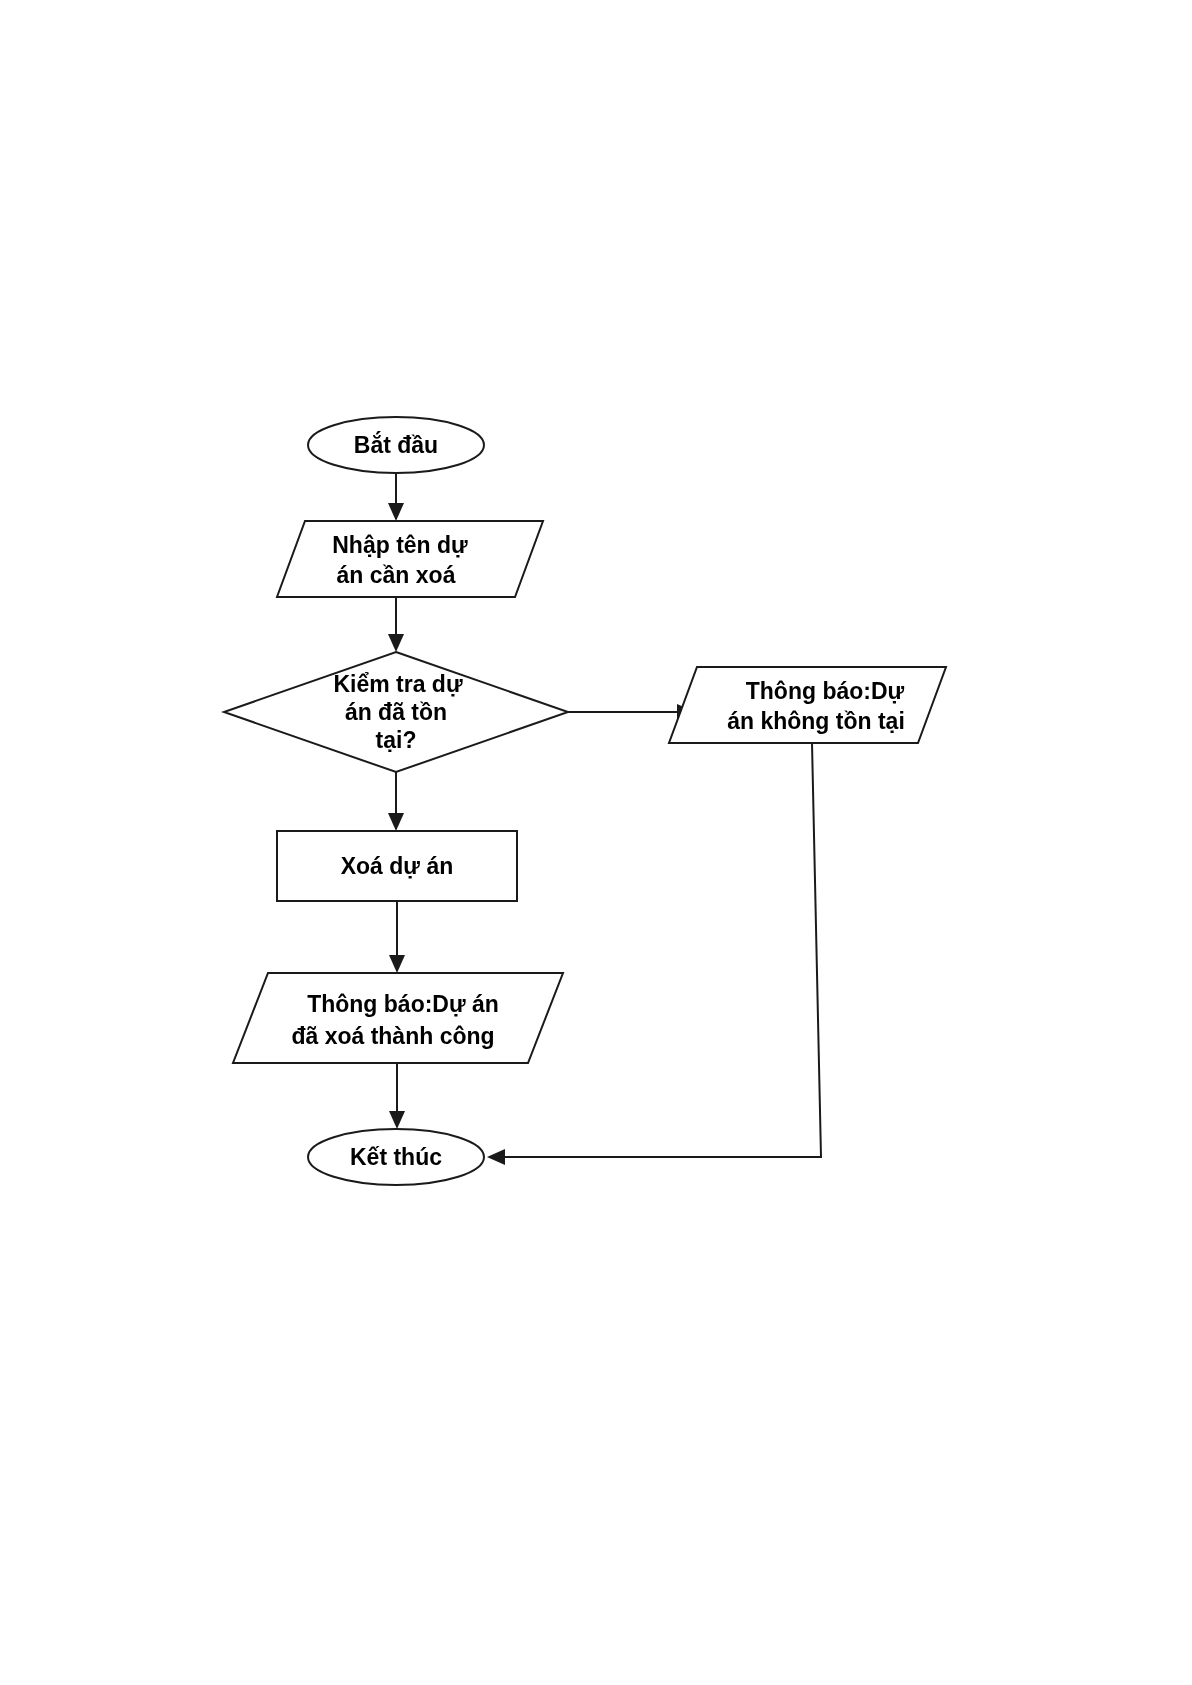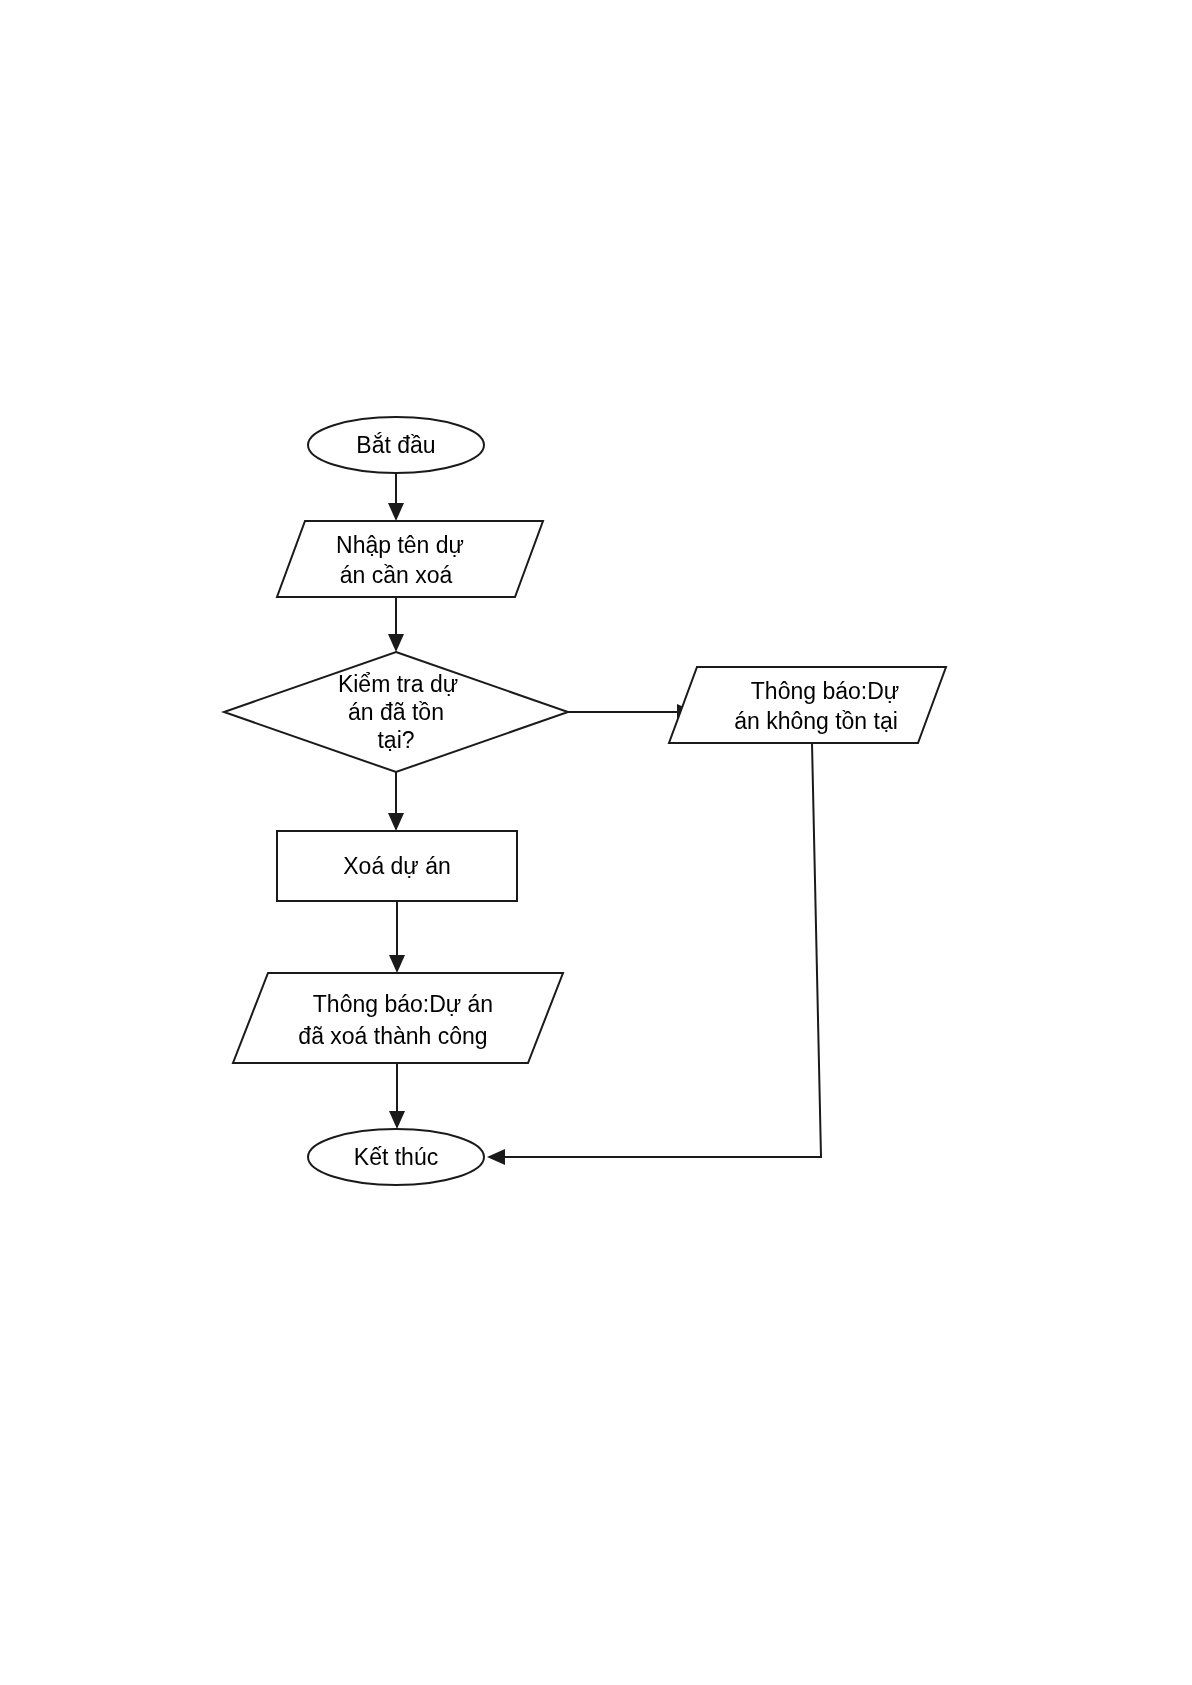--- a/index.html
+++ b/index.html
@@ -14,20 +14,21 @@
     position: relative;
     font-family: "Liberation Sans", sans-serif;
     overflow: hidden;
   }
   #flow-root {
     position: absolute;
     left: 0;
     top: 0;
     width: 1192px;
     height: 1685px;
+    font-weight: bold;
   }
   svg.flowchart {
     display: block;
     width: 1192px;
     height: 1685px;
   }
   .shape-outline {
     fill: #ffffff;
     stroke: #1a1a1a;
     stroke-width: 2;

